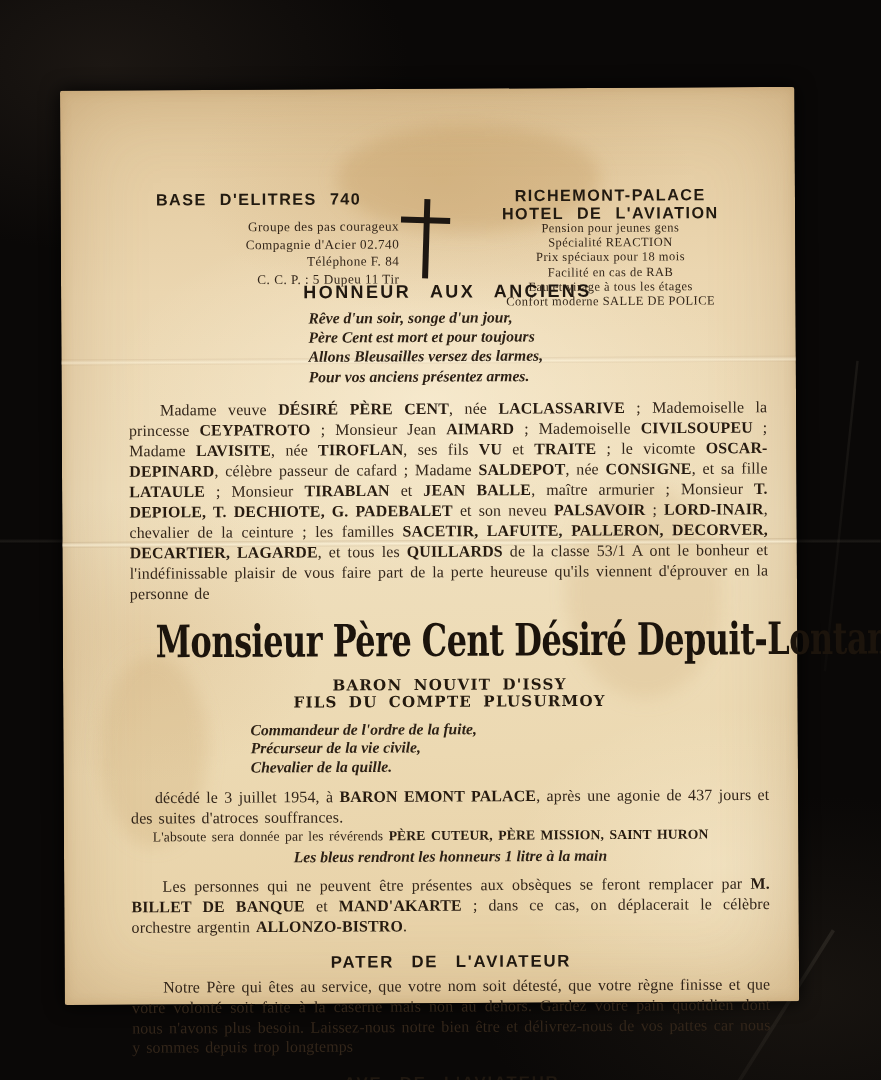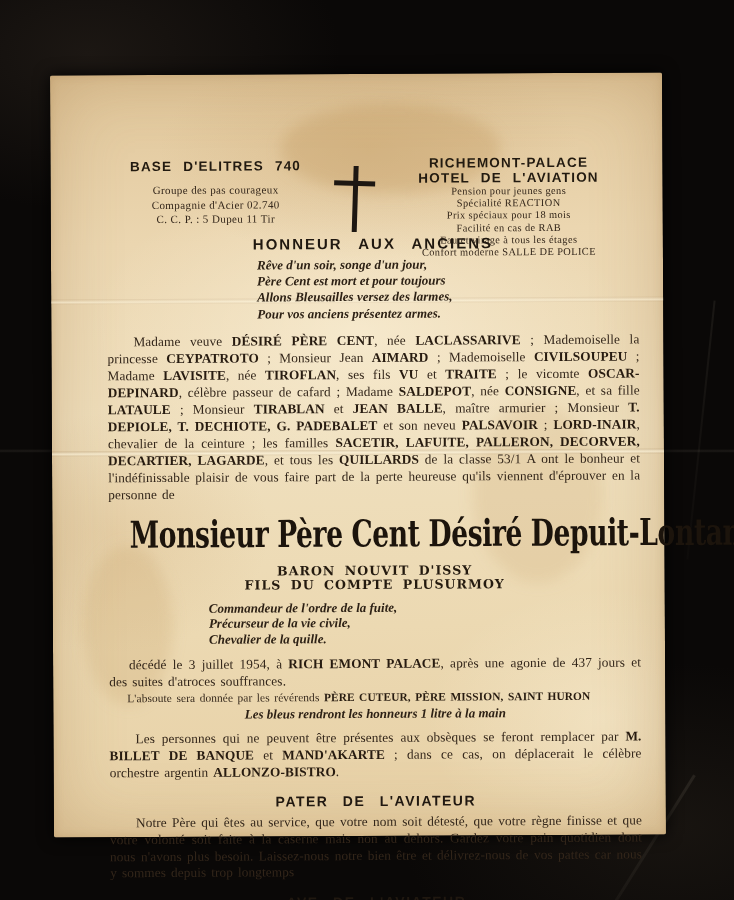--- a/index.html
+++ b/index.html
@@ -47,21 +47,21 @@
   .crease-2{top:376px;background:linear-gradient(to bottom, rgba(110,75,35,0.16), rgba(255,248,226,0.55) 55%, rgba(110,75,35,0.10));}
 
   .lh-left{position:absolute;left:48px;top:84px;width:234px;text-align:center;}
   .lh-right{position:absolute;left:343px;top:82px;width:230px;text-align:center;}
   .lh-title{
     font-family:"Liberation Sans", sans-serif;font-weight:bold;font-size:13.5px;
     letter-spacing:1.2px;word-spacing:6px;color:#221a10;line-height:15px;
   }
   .lh-left .lh-title{margin-bottom:9px;}
   .lh-line{font-size:11px;line-height:13.5px;letter-spacing:0.4px;color:#33261a;}
-  .lh-left .lh-line{line-height:14.5px;}
+  .lh-left .lh-line{line-height:14.5px;text-align:right;}
   .lh-right .lh-line{font-size:10.4px;line-height:12.2px;}
 
   .cross{position:absolute;left:283px;top:92px;width:44px;height:68px;transform:rotate(2deg);}
   .cross .v{position:absolute;left:19px;top:0;width:5px;height:66px;background:#1d1712;}
   .cross .h{position:absolute;left:0;top:15px;width:41px;height:5px;background:#1d1712;}
 
   .content{position:absolute;left:56px;top:161px;width:532px;}
   .honneur-heading{
     font-family:"Liberation Sans", sans-serif;font-weight:bold;font-size:15px;
     letter-spacing:2px;word-spacing:10px;text-align:center;color:#201810;margin:0 0 5px 0;
@@ -106,20 +106,21 @@
   <div class="stain stain-a"></div>
   <div class="stain stain-b"></div>
   <div class="stain stain-c"></div>
   <div class="paper-crease crease-1"></div>
   <div class="paper-crease crease-2"></div>
 
   <div class="lh-left">
     <div class="lh-title">BASE D'ELITRES 740</div>
     <div class="lh-line">Groupe des pas courageux</div>
     <div class="lh-line">Compagnie d'Acier 02.740</div>
+    <div class="lh-line">Téléphone F. 84</div>
     <div class="lh-line">C. C. P. : 5 Dupeu 11 Tir</div>
   </div>
 
   <div class="cross">
     <span class="v"></span>
     <span class="h"></span>
   </div>
 
   <div class="lh-right">
     <div class="lh-title">RICHEMONT-PALACE</div>
@@ -146,21 +147,21 @@
     <div class="deceased-name">Monsieur Père Cent Désiré Depuit-Lontan</div>
     <div class="baron-line baron-first">BARON NOUVIT D'ISSY</div>
     <div class="baron-line">FILS DU COMPTE PLUSURMOY</div>
 
     <div class="distinctions">
       <div>Commandeur de l'ordre de la fuite,</div>
       <div>Précurseur de la vie civile,</div>
       <div>Chevalier de la quille.</div>
     </div>
 
-    <p class="body-par death"><span>décédé le 3 juillet 1954, à </span><b>RICH EMONT PALACE</b><span>, après une agonie de 437 jours et des suites d'atroces souffrances.</span></p>
+    <p class="body-par death"><span>décédé le 3 juillet 1954, à </span><b>BARON EMONT PALACE</b><span>, après une agonie de 437 jours et des suites d'atroces souffrances.</span></p>
     <p class="body-par absoute"><span>L'absoute sera donnée par les révérends </span><b>PÈRE CUTEUR, PÈRE MISSION, SAINT HURON</b></p>
     <div class="honors-line">Les bleus rendront les honneurs 1 litre à la main</div>
 
     <p class="body-par replacement"><span>Les personnes qui ne peuvent être présentes aux obsèques se feront remplacer par </span><b>M. BILLET DE BANQUE</b><span> et </span><b>MAND'AKARTE</b><span> ; dans ce cas, on déplacerait le célèbre orchestre argentin </span><b>ALLONZO-BISTRO</b><span>.</span></p>
 
     <div class="prayer-heading">PATER DE L'AVIATEUR</div>
     <p class="body-par prayer">Notre Père qui êtes au service, que votre nom soit détesté, que votre règne finisse et que votre volonté soit faite à la caserne mais non au dehors. Gardez votre pain quotidien dont nous n'avons plus besoin. Laissez-nous notre bien être et délivrez-nous de vos pattes car nous y sommes depuis trop longtemps</p>
 
     <div class="prayer-heading">AVE DE L'AVIATEUR</div>
 

